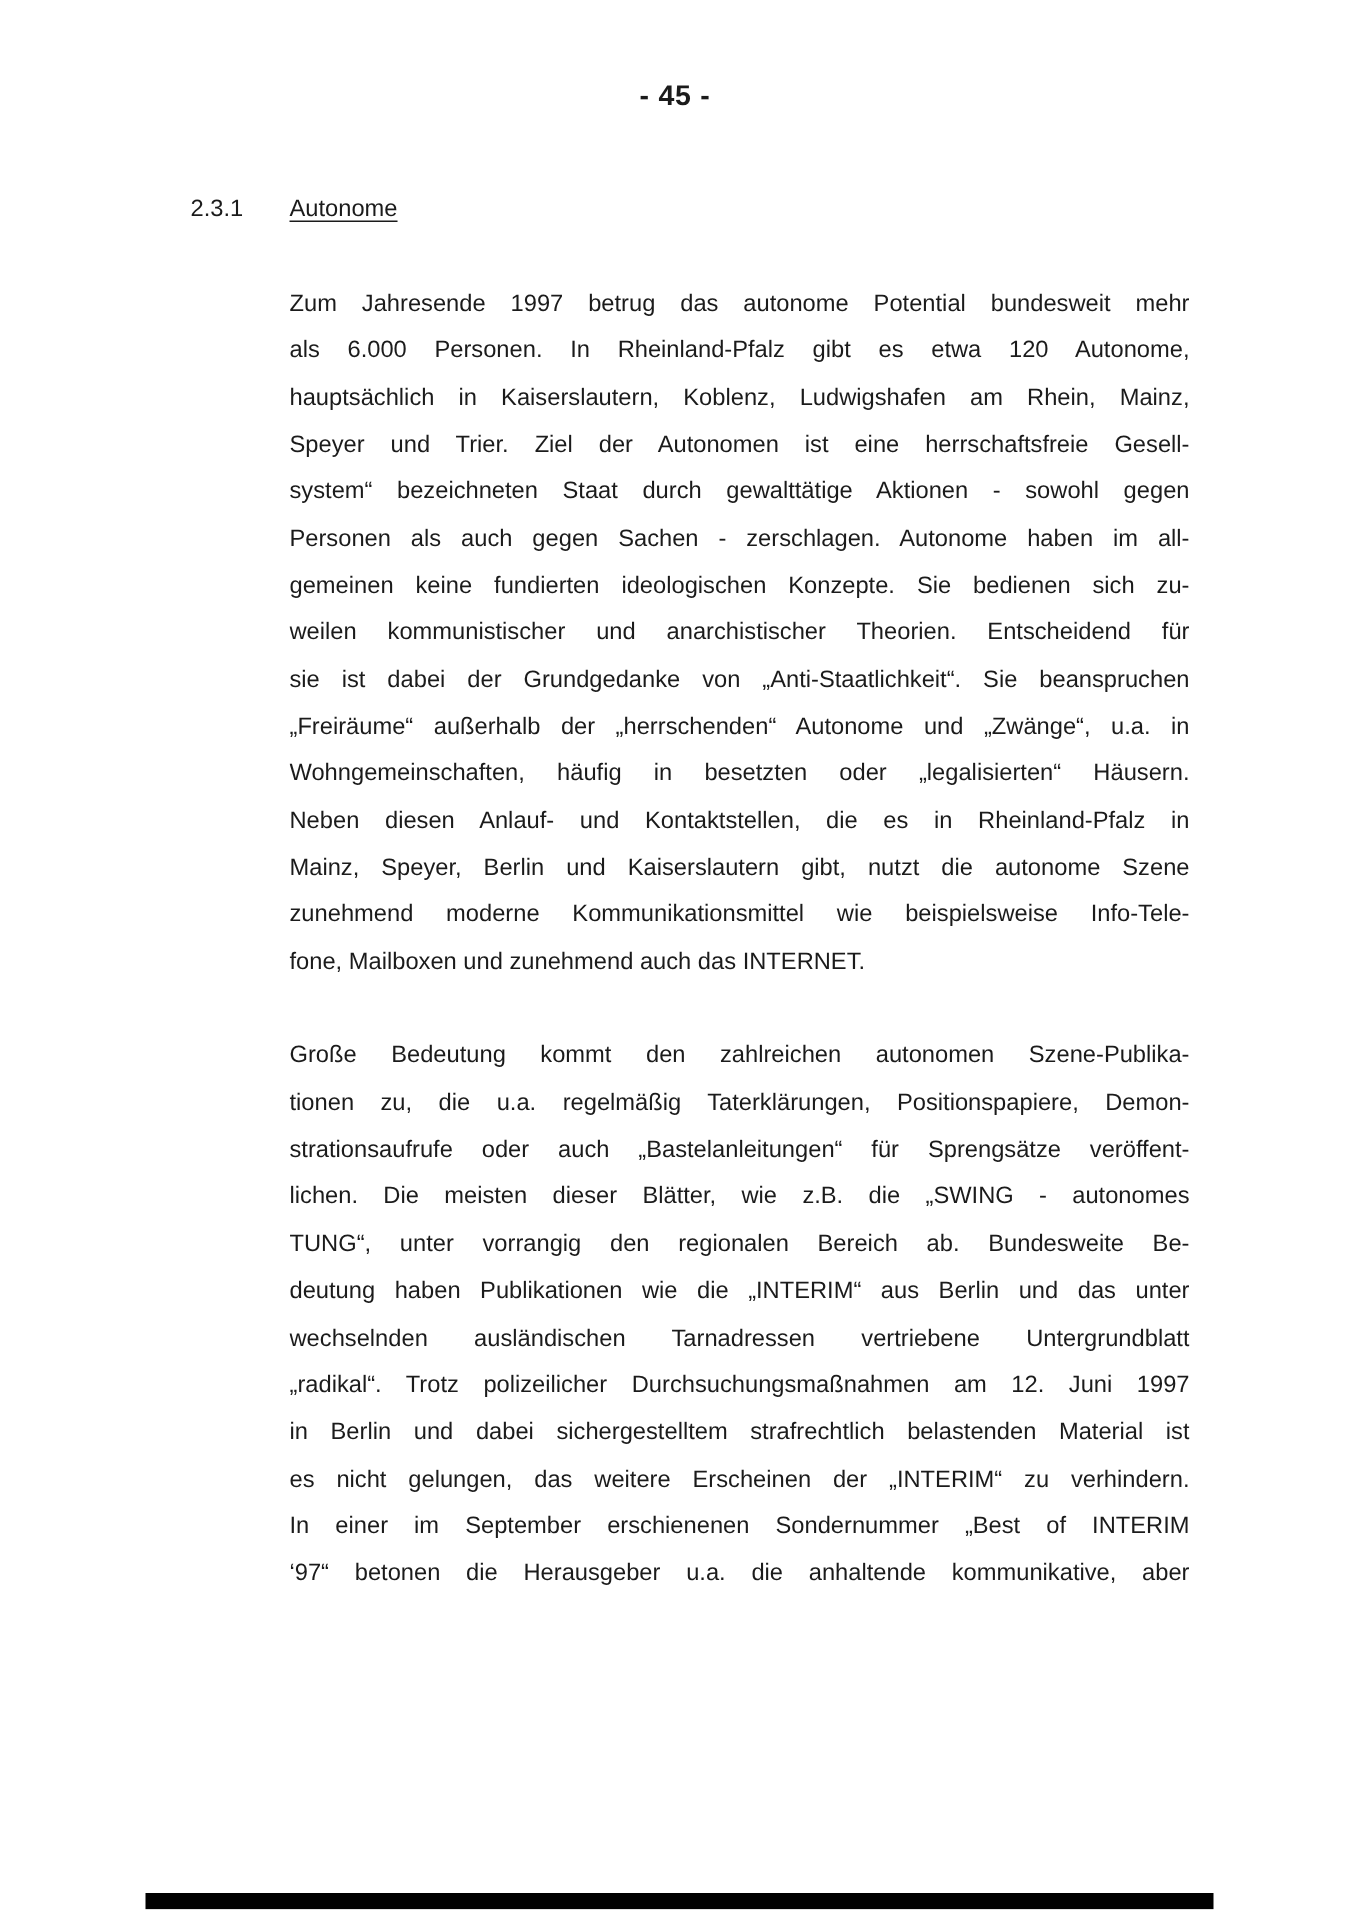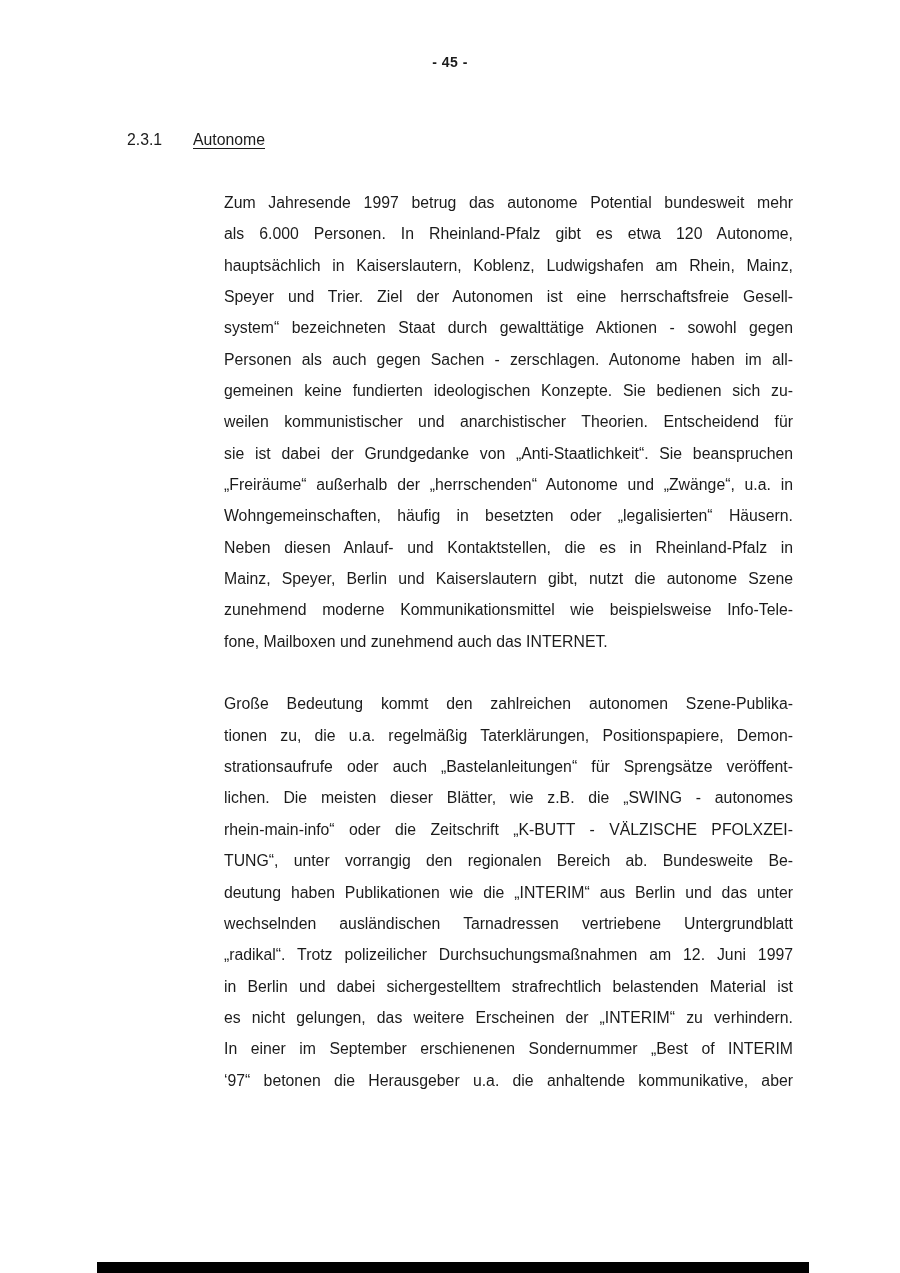--- a/index.html
+++ b/index.html
@@ -13,21 +13,21 @@
     color: #1b1b1b;
     overflow: hidden;
   }
   .page-number {
     position: absolute;
     top: 54px;
     left: 0;
     width: 900px;
     text-align: center;
     font-weight: bold;
-    font-size: 14px;
+    font-size: 19px;
     letter-spacing: 0.5px;
   }
   .heading {
     position: absolute;
     top: 131px;
     left: 127px;
     font-size: 15.8px;
   }
   .heading-num {
     display: inline-block;
@@ -44,21 +44,20 @@
     width: 600px;
     font-size: 15.8px;
   }
   .paragraph { margin-bottom: 31.3px; }
   .line {
     height: 31.35px;
     line-height: 31.35px;
     text-align: justify;
     text-align-last: justify;
     overflow: hidden;
-    margin-left: 31px;
   }
   .line.no-stretch {
     text-align: left;
     text-align-last: left;
   }
   .bottom-bar {
     position: absolute;
     left: 97px;
     top: 1262px;
     width: 712px;
@@ -93,21 +92,20 @@
         <div class="line">Neben diesen Anlauf- und Kontaktstellen, die es in Rheinland-Pfalz in</div>
         <div class="line">Mainz, Speyer, Berlin und Kaiserslautern gibt, nutzt die autonome Szene</div>
         <div class="line">zunehmend moderne Kommunikationsmittel wie beispielsweise Info-Tele-</div>
         <div class="line no-stretch">fone, Mailboxen und zunehmend auch das INTERNET.</div>
       </div>
       <div class="paragraph">
         <div class="line">Große Bedeutung kommt den zahlreichen autonomen Szene-Publika-</div>
         <div class="line">tionen zu, die u.a. regelmäßig Taterklärungen, Positionspapiere, Demon-</div>
         <div class="line">strationsaufrufe oder auch „Bastelanleitungen“ für Sprengsätze veröffent-</div>
         <div class="line">lichen. Die meisten dieser Blätter, wie z.B. die „SWING - autonomes</div>
-        <div class="line">rhein-main-info“ oder die Zeitschrift „K-BUTT - VÄLZISCHE PFOLXZEI-</div>
         <div class="line">TUNG“, unter vorrangig den regionalen Bereich ab. Bundesweite Be-</div>
         <div class="line">deutung haben Publikationen wie die „INTERIM“ aus Berlin und das unter</div>
         <div class="line">wechselnden ausländischen Tarnadressen vertriebene Untergrundblatt</div>
         <div class="line">„radikal“. Trotz polizeilicher Durchsuchungsmaßnahmen am 12. Juni 1997</div>
         <div class="line">in Berlin und dabei sichergestelltem strafrechtlich belastenden Material ist</div>
         <div class="line">es nicht gelungen, das weitere Erscheinen der „INTERIM“ zu verhindern.</div>
         <div class="line">In einer im September erschienenen Sondernummer „Best of INTERIM</div>
         <div class="line">‘97“ betonen die Herausgeber u.a. die anhaltende kommunikative, aber</div>
       </div>
     </div>

